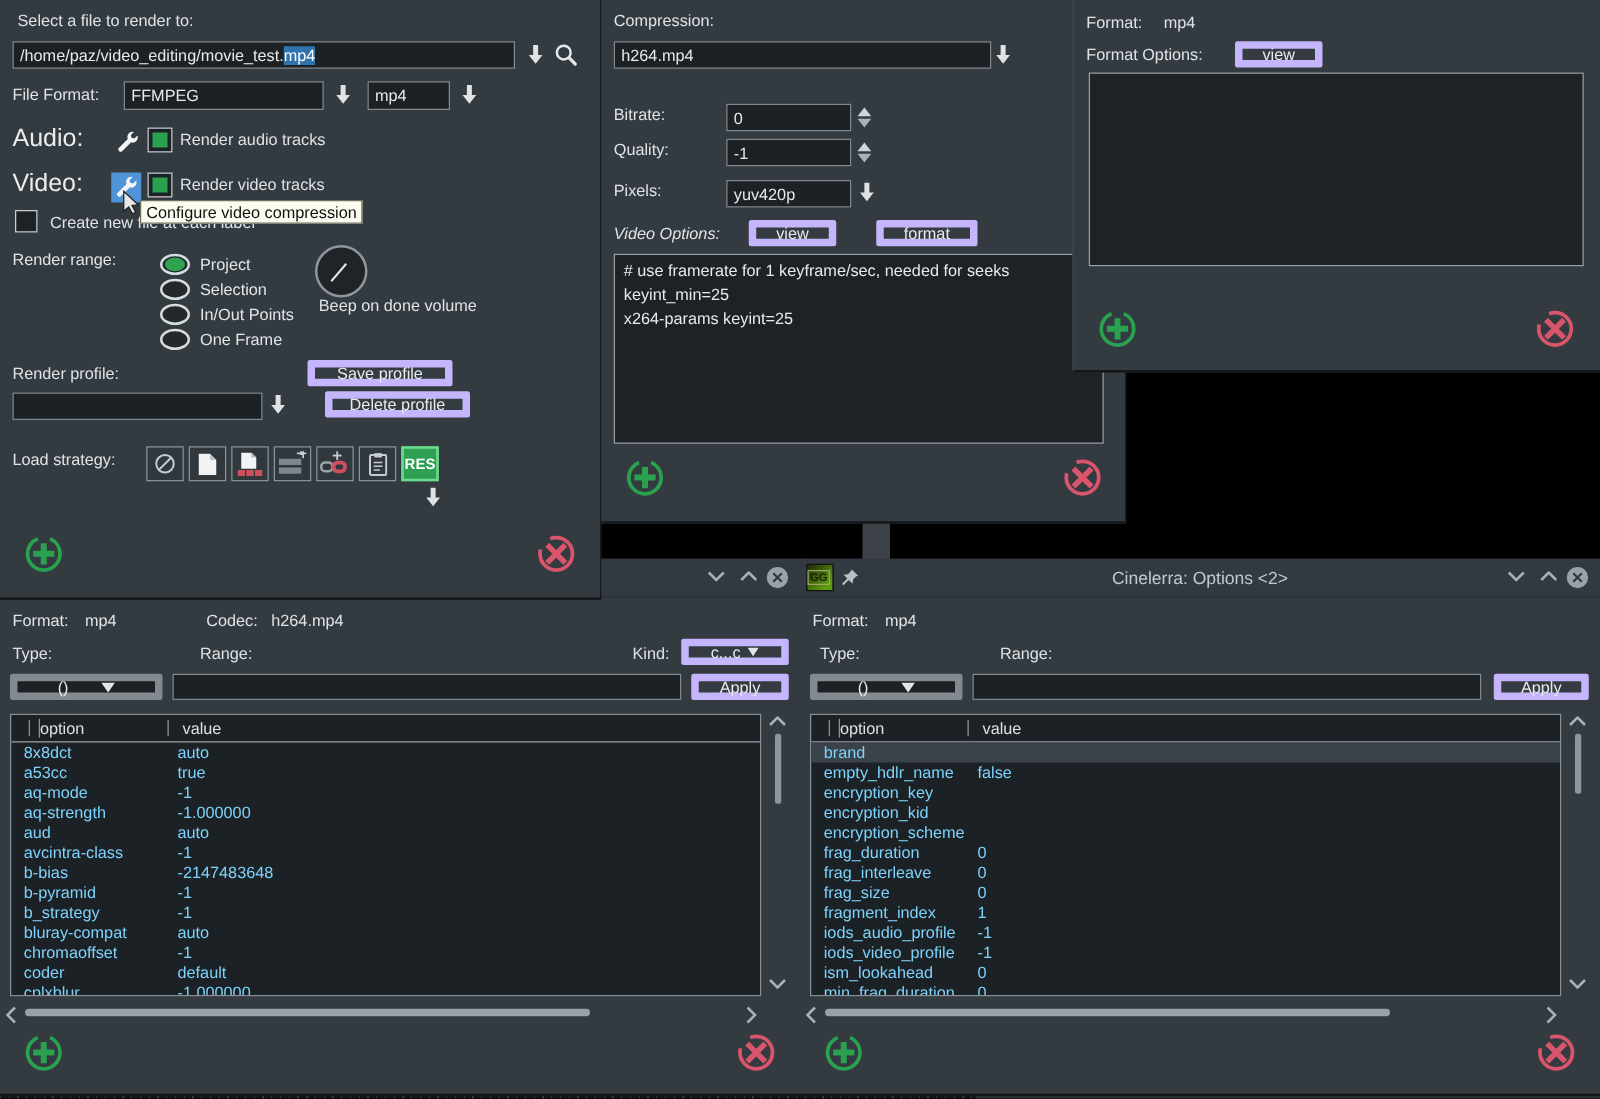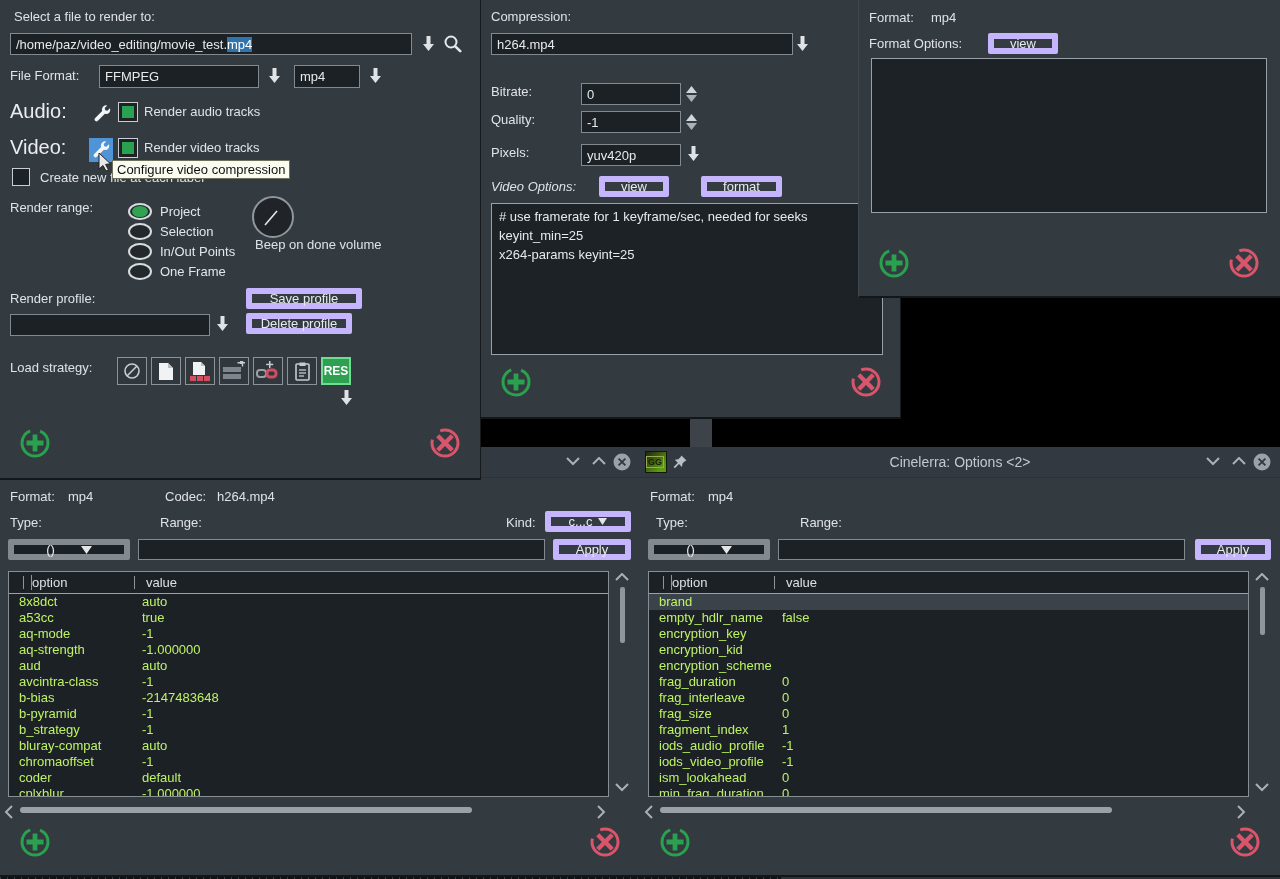--- a/index.html
+++ b/index.html
@@ -51,21 +51,21 @@
     padding:1px 4px;font-size:13px;white-space:nowrap;z-index:50;
   }
   .tbl{
     position:absolute;background:#1c2125;border:1px solid #878f95;box-sizing:border-box;overflow:hidden;
   }
   .thead{height:21px;border-bottom:1px solid #9aa1a7;position:relative;color:#dde1e4;}
   .th-opt{position:absolute;left:22px;top:3px;border-left:1px solid #8d959b;padding-left:0;}
   .th-opt::before{content:'';position:absolute;left:-9px;top:1px;bottom:1px;border-left:1px solid #8d959b;}
   .th-val{position:absolute;left:137px;top:3px;}
   .th-val::before{content:'';position:absolute;left:-12px;top:1px;bottom:1px;border-left:1px solid #8d959b;}
-  .trow{height:16px;line-height:16px;position:relative;color:#bef264;}
+  .trow{height:16px;line-height:16px;position:relative;color:#7dd3fc;}
   .trow.sel{background:#3a424a;}
   .tcol-opt{position:absolute;left:10px;}
   .tcol-val{position:absolute;left:133px;}
   .vscroll{position:absolute;width:24px;}
   .vthumb{position:absolute;left:10px;width:5px;background:#8f979d;border-radius:2px;}
   .hscroll{position:absolute;height:18px;}
   .hthumb{position:absolute;top:6px;height:6px;background:#9aa1a7;border-radius:3px;}
   .chev{position:absolute;display:flex;align-items:center;justify-content:center;}
   .patch{position:absolute;}
   .textbox{
@@ -588,21 +588,21 @@
       <span>Save profile</span>
     </div>
   <div class="inp" style="left:10px;top:314px;width:200px;height:22px;">
       <span></span>
     </div>
   <span class="icon-btn" style="left:216px;top:316px;">
       <svg width="13" height="16">
         <use href="#dn-arrow"></use>
       </svg>
     </span>
-  <div class="btn" style="left:246px;top:313px;width:106px;height:21px;">
+  <div class="btn" style="left:260px;top:313px;width:116px;height:21px;">
       <span>Delete profile</span>
     </div>
 
   <span class="lbl" style="left:10px;top:360px;">Load strategy:</span>
   <div class="abs" style="left:117px;top:357px;width:250px;height:28px;">
     <span class="ls-btn" style="left:0;">
         <svg width="18" height="18">
           <circle cx="9" cy="9" r="7" fill="none" stroke="#c6ccd2" stroke-width="1.6"></circle>
           <line x1="4" y1="14" x2="14" y2="4" stroke="#c6ccd2" stroke-width="1.6"></line>
         </svg>

